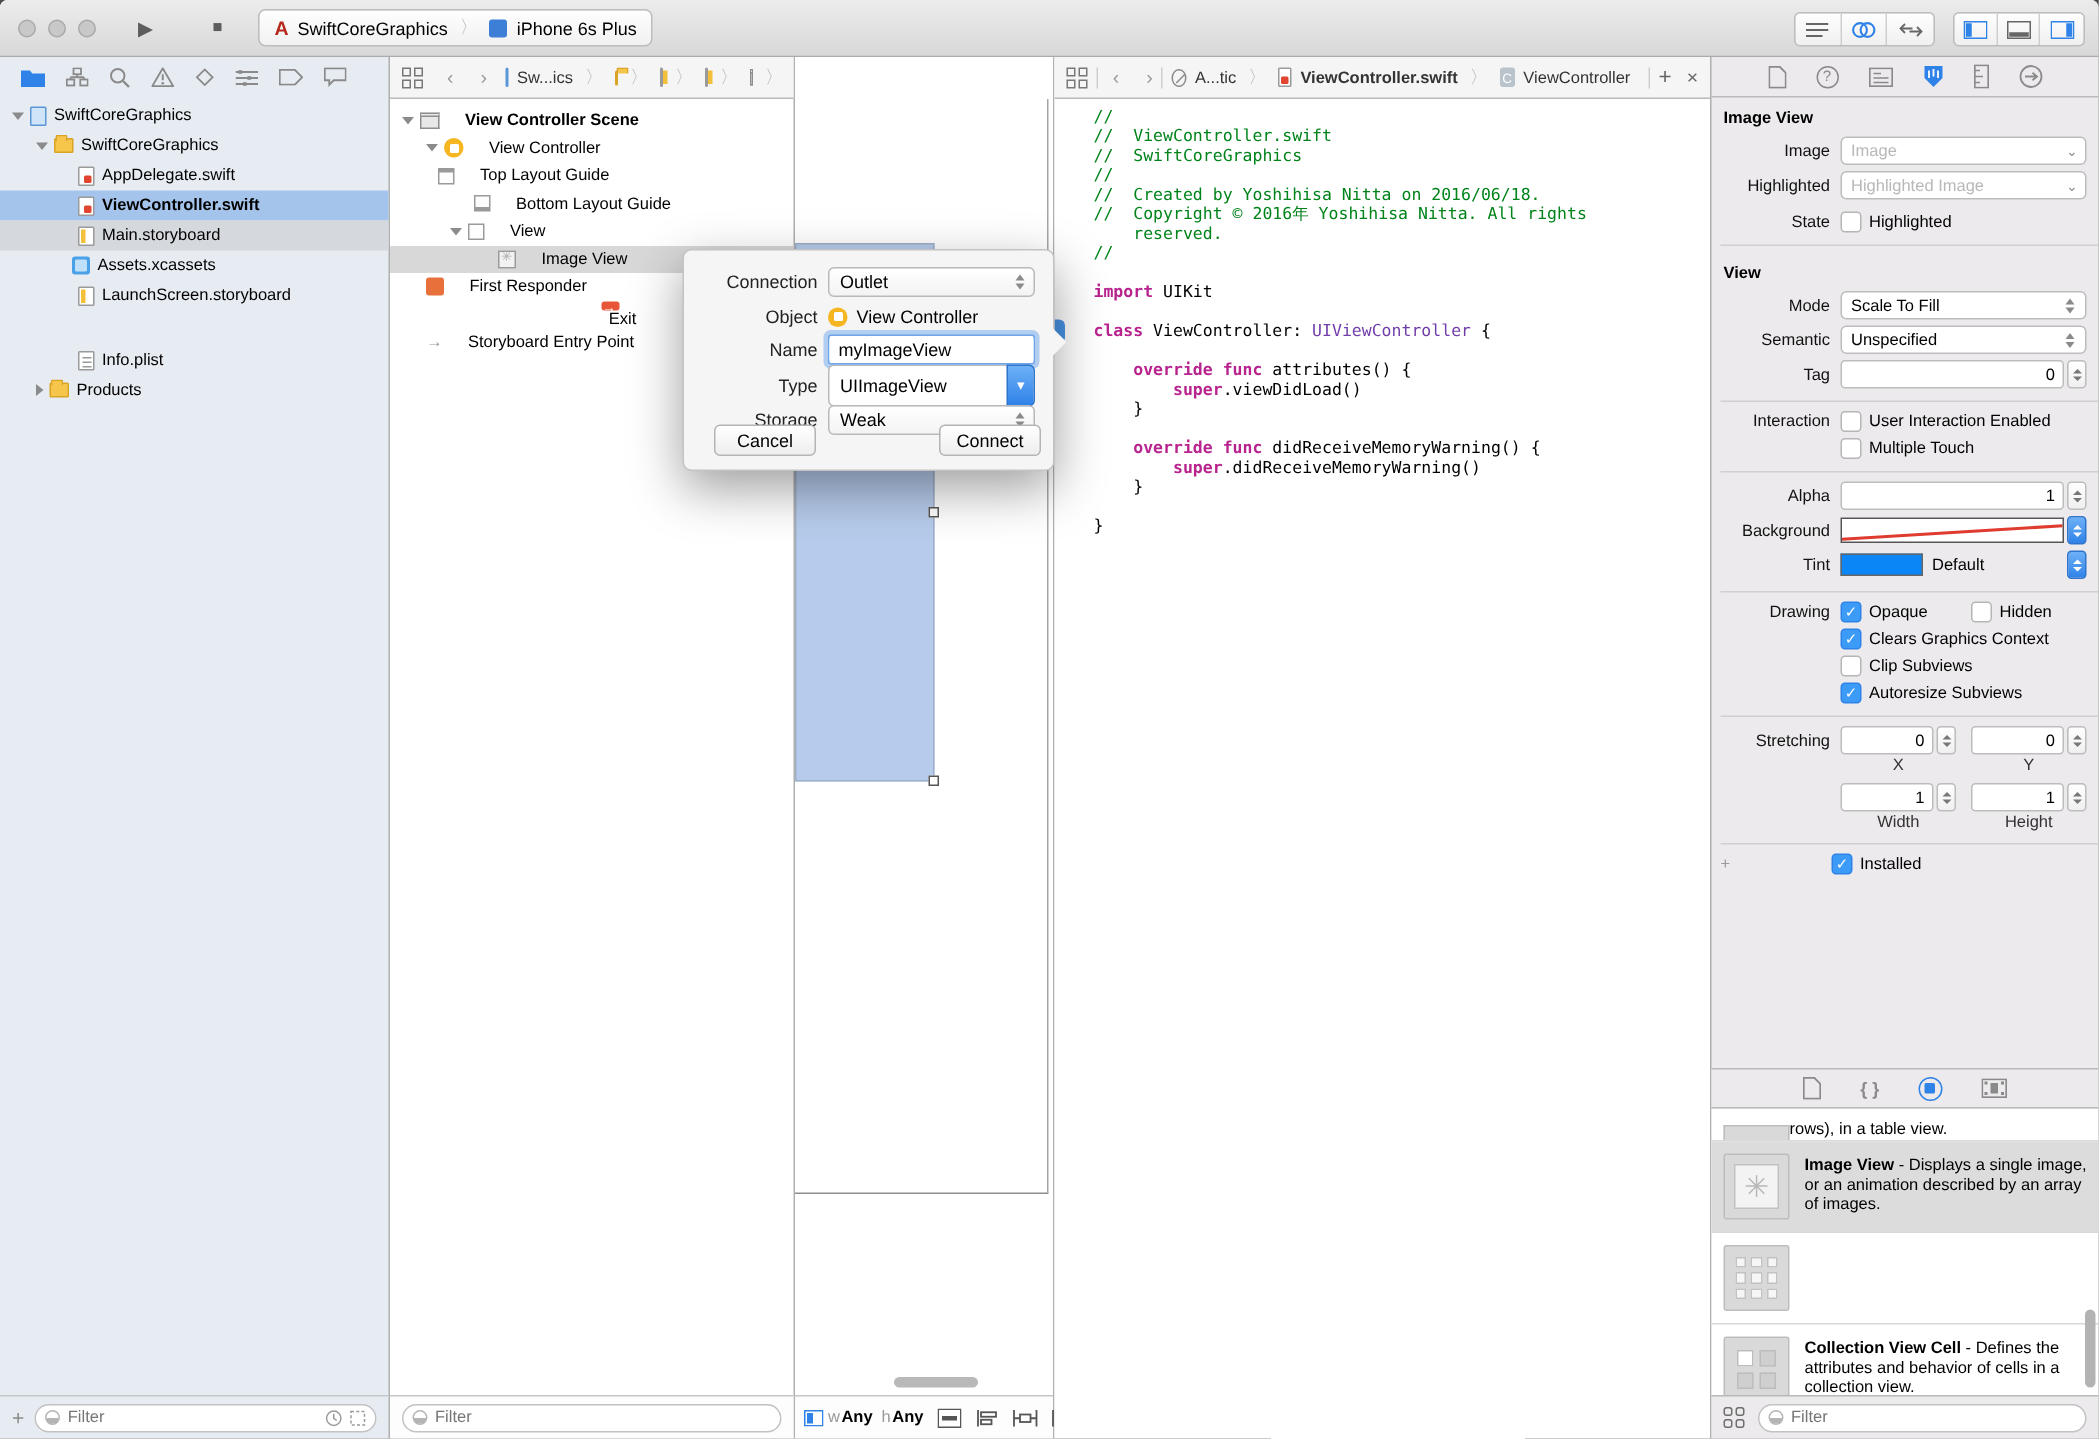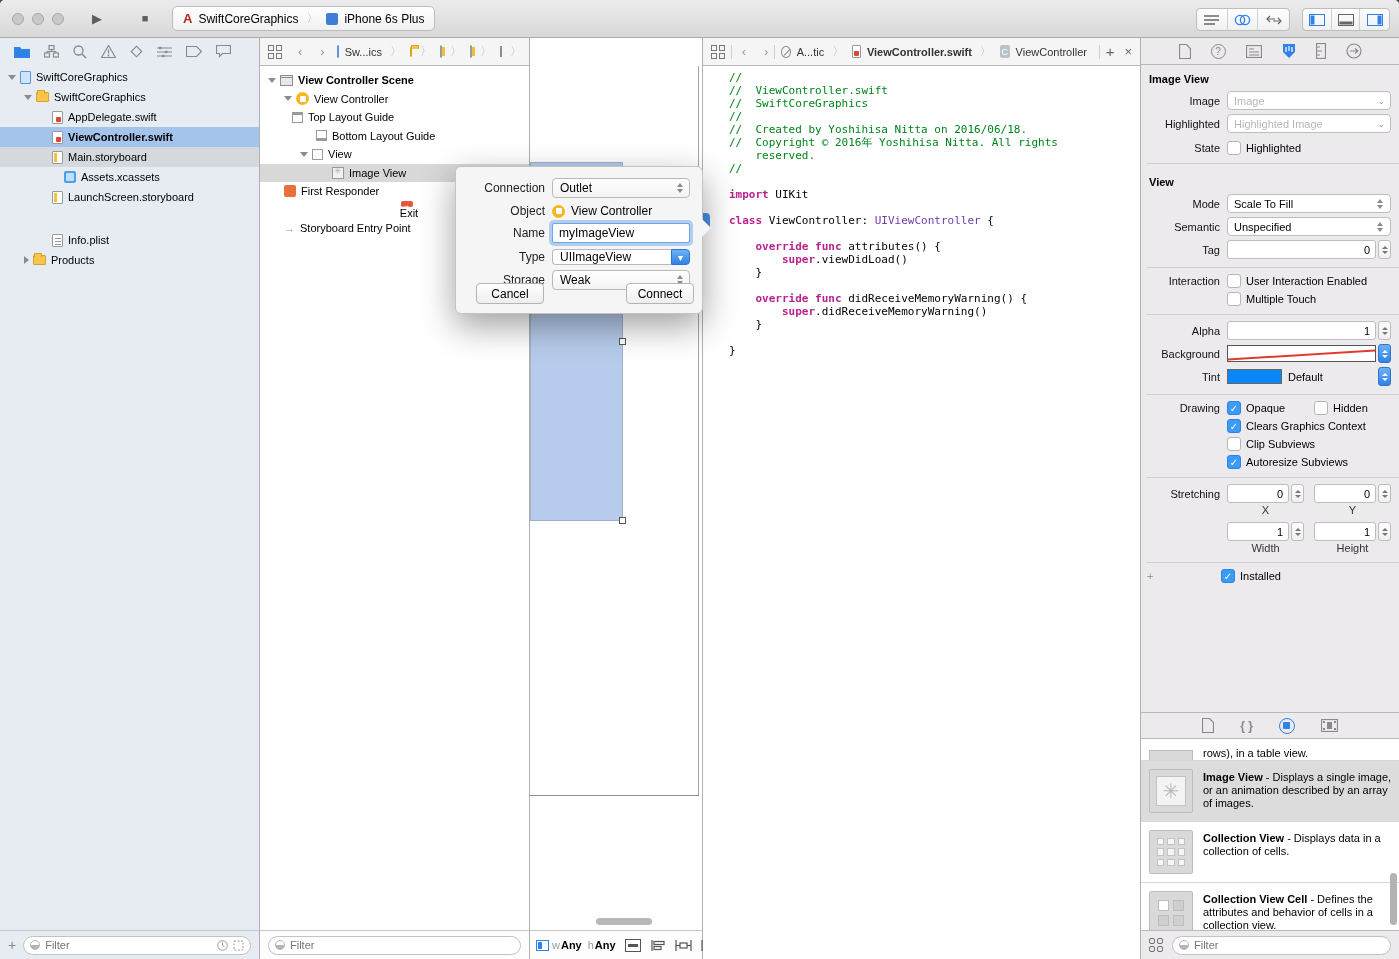--- a/index.html
+++ b/index.html
@@ -62,21 +62,21 @@
   .jumpbar { position:absolute; top:0; height:28px; background:#f5f5f5; border-bottom:1px solid #b9b9b9; display:flex; align-items:center; padding:0 8px; gap:6px; font-size:11px; color:#333; }
   .jb-grid { width:14px; height:14px; display:grid; grid-template-columns:6px 6px; grid-gap:2px; }
   .jb-grid i { border:1px solid #777; height:6px; }
   .jb-arrows { color:#9a9a9a; font-size:13px; letter-spacing:8px; margin-left:4px; }
   .vbar { width:1px; height:14px; background:#cfcfcf; }
 
   
   #outline { position:absolute; left:260px; top:38px; width:270px; height:921px; background:#fff; border-right:1px solid #b0b0b0; }
   #outline-rows { position:absolute; top:33px; left:0; right:0; }
   .o-row { height:18.5px; display:flex; align-items:center; white-space:nowrap; }
-  .o-row .lbl { margin-left:5px; }
+  .o-row .lbl { margin-left:17px; }
   .o-row.bold { font-weight:bold; }
   .o-row.sel { background:#d8d8d8; }
   #outline-filter { position:absolute; left:0; bottom:0; width:100%; height:29px; border-top:1px solid #c6c6c6; display:flex; align-items:center; padding:0 8px; background:#fdfdfd; }
 
   
   #canvas { position:absolute; left:530px; top:38px; width:173px; height:921px; background:#fff; border-right:1px solid #b0b0b0; }
   #device-right { position:absolute; left:168px; top:28px; width:1px; height:729px; background:#a5a5a5; }
   #device-bottom { position:absolute; left:0; top:757px; width:169px; height:1px; background:#8d8d8d; }
   #imageview-rect { position:absolute; left:0; top:124px; width:93px; height:359px; background:#b7ccec; border:1px solid #9fb0c9; }
   .handle { position:absolute; width:7px; height:7px; background:#fff; border:1px solid #555; }
@@ -94,21 +94,21 @@
   .p-lbl { width:96px; text-align:right; padding-right:7px; color:#222; flex:none; }
   .p-ctl { flex:1; margin-right:12px; }
   .popctl { height:20px; border:1px solid #b9b9b9; border-radius:4px; background:linear-gradient(#fff,#f3f3f3); display:flex; align-items:center; padding:0 4px 0 7px; }
   .popctl .txt { flex:1; }
   .updown { width:11px; display:flex; flex-direction:column; align-items:center; gap:2px; }
   .updown i { width:0; height:0; border-left:3.5px solid transparent; border-right:3.5px solid transparent; }
   .updown .up { border-bottom:4px solid #8a8a8a; }
   .updown .dn { border-top:4px solid #8a8a8a; }
   .namefield { height:20px; border:1px solid #6ea4e8; border-radius:2px; background:#fff; box-shadow:0 0 0 3px rgba(110,165,235,.5); display:flex; align-items:center; }
   .namefield input { border:none; outline:none; width:100%; font-size:12px; font-family:"Liberation Sans",sans-serif; padding:0 6px; }
-  .typecombo { height:16px; display:flex; }
+  .typecombo { height:28px; display:flex; }
   .typecombo .tfield { flex:1; border:1px solid #b9b9b9; border-right:none; border-radius:4px 0 0 4px; background:#fff; display:flex; align-items:center; padding:0 7px; }
   .typecombo .tbtn { width:19px; background:linear-gradient(#6db1f7,#2f82e8); border:1px solid #2f74cc; border-radius:0 4px 4px 0; color:#fff; display:flex; align-items:center; justify-content:center; font-size:10px; }
   .pbtn { position:absolute; bottom:9px; height:21px; width:68px; border:1px solid #b4b4b4; border-radius:4px;
           background:linear-gradient(#fff,#eee); text-align:center; line-height:20px; font-size:12px; }
 
   
   #editor { position:absolute; left:703px; top:38px; width:437px; height:921px; background:#fff; }
   #code-area { position:absolute; left:0; top:33px; width:100%; padding-left:26px; font-family:"DejaVu Sans Mono", monospace; font-size:11px; line-height:13px; }
   .cl { white-space:pre; }
   .cm { color:#00841a; } .kw { color:#b8238e; font-weight:bold; } .tp { color:#703daa; } .pl { color:#000; }
@@ -290,21 +290,21 @@
           <span class="lbl">AppDelegate.swift</span>
         </div>
       <div class="tree-row sel-blue" style="padding-left:52px;">
           <span class="doc-icon swift"></span>
           <span class="lbl">ViewController.swift</span>
         </div>
       <div class="tree-row sel-gray" style="padding-left:52px;">
           <span class="doc-icon sb"></span>
           <span class="lbl">Main.storyboard</span>
         </div>
-      <div class="tree-row" style="padding-left:64px;">
+      <div class="tree-row" style="padding-left:48px;">
           <span class="assets-icon"></span>
           <span class="lbl">Assets.xcassets</span>
         </div>
       <div class="tree-row" style="padding-left:52px;">
           <span class="doc-icon sb"></span>
           <span class="lbl">LaunchScreen.storyboard</span>
         </div>
       <div class="tree-row" style="padding-left:52px;margin-top:23px;">
           <span class="doc-icon plist"></span>
           <span class="lbl">Info.plist</span>
@@ -793,21 +793,21 @@
             <rect x="2" y="2" width="2" height="2"></rect>
             <rect x="2" y="9" width="2" height="2"></rect>
             <rect x="13" y="2" width="2" height="2"></rect>
             <rect x="13" y="9" width="2" height="2"></rect>
             <rect x="6" y="3" width="5" height="7"></rect>
           </g>
         </svg>
     </div>
 
     <div id="library">
-      <div style="height:22px;overflow:hidden;display:flex;padding:0 6px 0 8px;gap:10px;border-bottom:1px solid #d8d8d8;align-items:flex-end;">
+      <div style="height:22px;overflow:hidden;display:flex;padding:0 6px 0 8px;border-bottom:1px solid #d8d8d8;align-items:flex-end;">
         <span style="width:44px;height:10px;background:#d9d9d9;border:1px solid #bdbdbd;border-bottom:none;flex:none;"></span>
         <span style="line-height:13px;">rows), in a table view.</span>
       </div>
       <div class="lib-item sel">
         <span class="lib-icon">
             <span class="palm">✳</span>
           </span>
         <span class="lib-text"><b>Image View</b><span> - Displays a single image, or an animation described by an array of images.</span></span>
       </div>
       <div class="lib-item">
@@ -817,21 +817,20 @@
               <i></i>
               <i></i>
               <i></i>
               <i></i>
               <i></i>
               <i></i>
               <i></i>
               <i></i>
             </span>
           </span>
-        <span class="lib-text"><b>Collection View</b><span> - Displays data in a collection of cells.</span></span>
       </div>
       <div class="lib-item">
         <span class="lib-icon">
             <span class="grid4">
               <i class="w"></i>
               <i></i>
               <i></i>
               <i></i>
             </span>
           </span>

